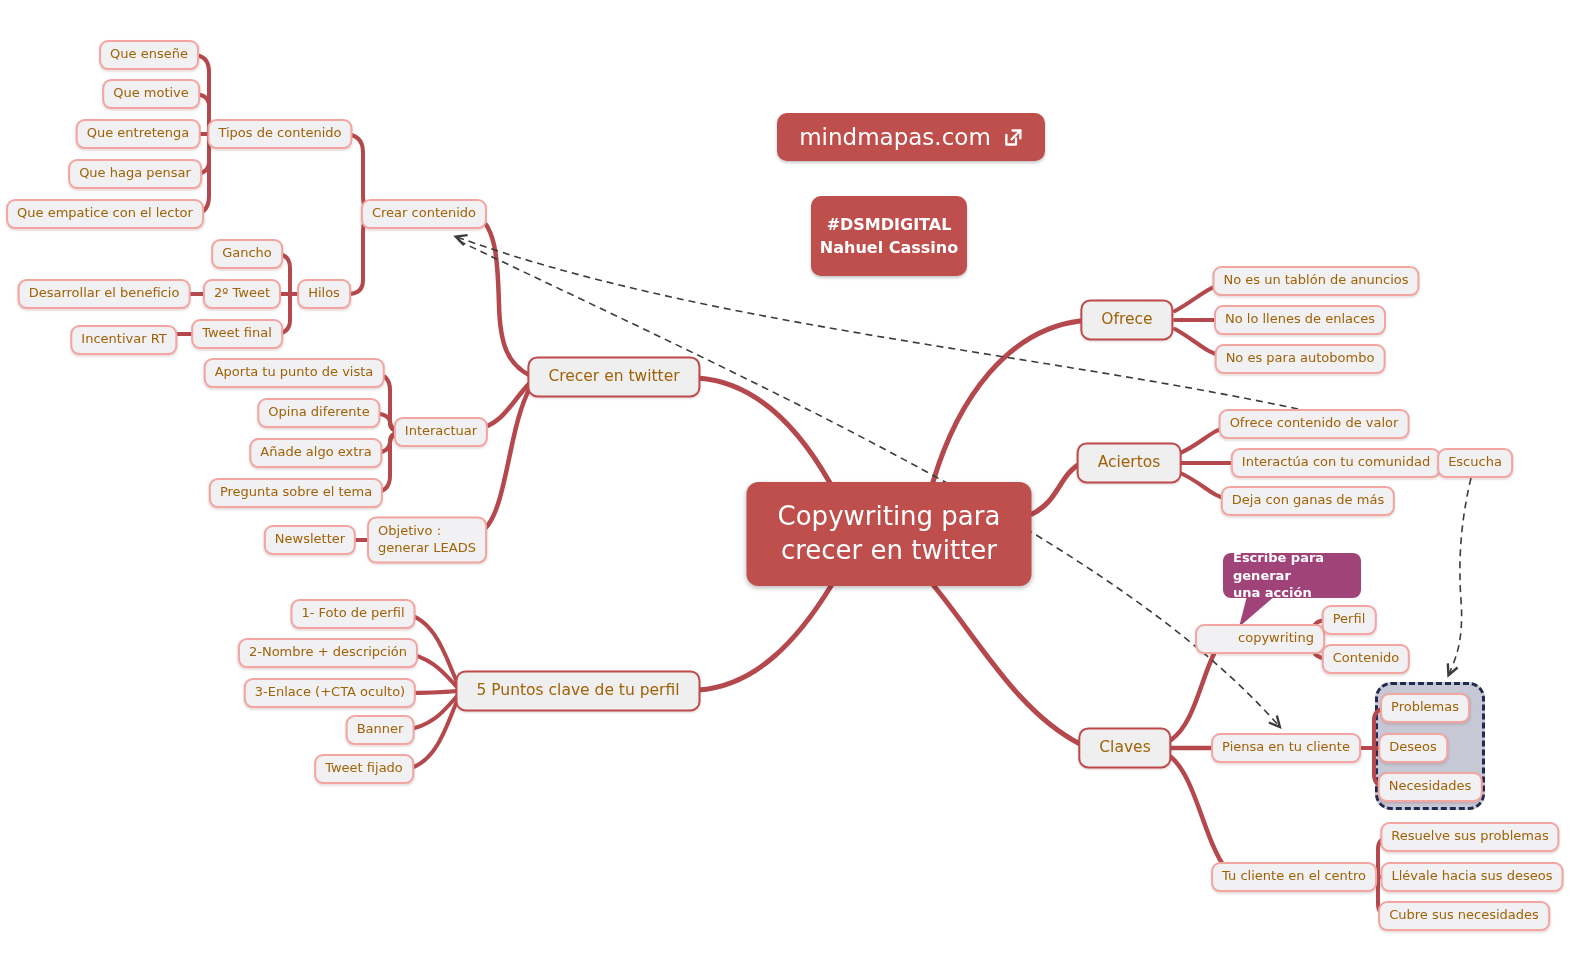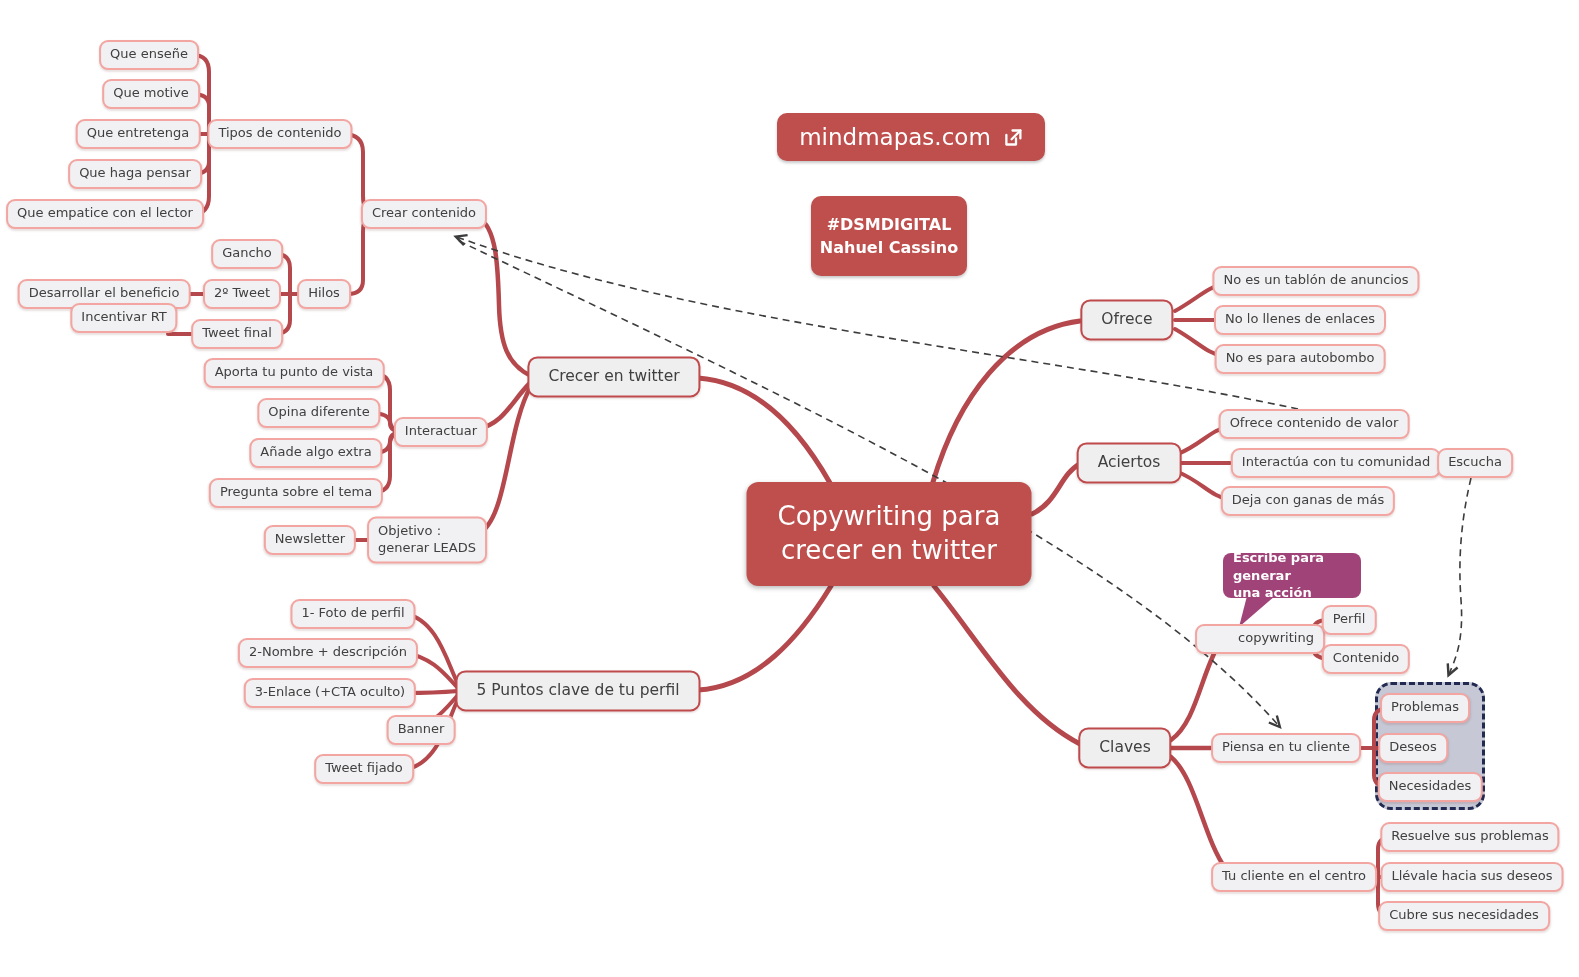--- a/index.html
+++ b/index.html
@@ -7,21 +7,21 @@
   #canvas{position:relative;width:1579px;height:977px;background:#ffffff;overflow:hidden;}
 
   
   #edges{position:absolute;left:0;top:0;width:1579px;height:977px;}
   path.edge{fill:none;stroke:#b5484c;stroke-linecap:round;}
   path.xlink{fill:none;stroke:#3c3c3c;stroke-width:1.6px;stroke-dasharray:7 5;}
 
   
   .node{position:absolute;transform:translate(-50%,-50%);
         background:#f1f0f2;border:2px solid #f2a5a1;border-radius:9px;
-        padding:4px 9px 5px;font-size:13px;line-height:1.3;color:#404040;
+        padding:4px 9px 5px;font-size:13px;line-height:1.3;color:#a16207;
         white-space:pre-line;text-align:center;
         box-shadow:0 1px 2px rgba(120,60,60,.16);}
   .node.leaf{white-space:pre;}
   .node.leaf.multiline{white-space:pre-line;text-align:left;}
   .node.main{border:2.5px solid #bf4a4c;font-size:15.5px;padding:8px 19px 9px;
              border-radius:10px;white-space:pre;background:#efeff0;}
   .node.center{background:#bf4f4d;border:none;color:#ffffff;font-size:26px;
                width:285px;height:104px;padding:0;box-sizing:border-box;
                display:flex;align-items:center;justify-content:center;
                border-radius:12px;box-shadow:0 2px 5px rgba(0,0,0,.28);}
@@ -138,34 +138,34 @@
     <div class="node leaf" style="left: 151px; top: 94px;">Que motive</div>
     <div class="node leaf" style="left: 138px; top: 134px;">Que entretenga</div>
     <div class="node leaf" style="left: 135px; top: 174px;">Que haga pensar</div>
     <div class="node leaf" style="left: 105px; top: 214px;">Que empatice con el lector</div>
     <div class="node leaf" style="left: 280px; top: 134px;">Tipos de contenido</div>
     <div class="node leaf" style="left: 424px; top: 214px;">Crear contenido</div>
     <div class="node leaf" style="left: 247px; top: 254px;">Gancho</div>
     <div class="node leaf" style="left: 104px; top: 294px;">Desarrollar el beneficio</div>
     <div class="node leaf" style="left: 242px; top: 294px;">2º Tweet</div>
     <div class="node leaf" style="left: 324px; top: 294px;">Hilos</div>
-    <div class="node leaf" style="left: 124px; top: 318px;">Incentivar RT</div>
+    <div class="node leaf" style="left: 124px; top: 340px;">Incentivar RT</div>
     <div class="node leaf" style="left: 237px; top: 334px;">Tweet final</div>
     <div class="node leaf" style="left: 294px; top: 373px;">Aporta tu punto de vista</div>
     <div class="node leaf" style="left: 319px; top: 413px;">Opina diferente</div>
     <div class="node leaf" style="left: 441px; top: 432px;">Interactuar</div>
     <div class="node leaf" style="left: 316px; top: 453px;">Añade algo extra</div>
     <div class="node leaf" style="left: 296px; top: 493px;">Pregunta sobre el tema</div>
     <div class="node leaf" style="left: 310px; top: 540px;">Newsletter</div>
     <div class="node leaf multiline" style="left: 427px; top: 540px;">Objetivo :
 generar LEADS</div>
     <div class="node leaf" style="left: 353px; top: 614px;">1- Foto de perfil</div>
     <div class="node leaf" style="left: 328px; top: 653px;">2-Nombre + descripción</div>
     <div class="node leaf" style="left: 330px; top: 693px;">3-Enlace (+CTA oculto)</div>
-    <div class="node leaf" style="left: 380px; top: 730px; margin-left: 41px;">Banner</div>
+    <div class="node leaf" style="left: 380px; top: 730px;">Banner</div>
     <div class="node leaf" style="left: 364px; top: 769px;">Tweet fijado</div>
     <div class="node leaf" style="left: 1316px; top: 281px;">No es un tablón de anuncios</div>
     <div class="node leaf" style="left: 1300px; top: 320px;">No lo llenes de enlaces</div>
     <div class="node leaf" style="left: 1300px; top: 359px;">No es para autobombo</div>
     <div class="node leaf" style="left: 1314px; top: 424px;">Ofrece contenido de valor</div>
     <div class="node leaf" style="left: 1323px; top: 463px; margin-left: 13px;">Interactúa con tu comunidad</div>
     <div class="node leaf" style="left: 1475px; top: 463px;">Escucha</div>
     <div class="node leaf" style="left: 1308px; top: 501px;">Deja con ganas de más</div>
     <div class="node leaf" style="left: 1260px; top: 639px; padding-left: 41px;">copywriting</div>
     <div class="node leaf" style="left: 1349px; top: 620px;">Perfil</div>

